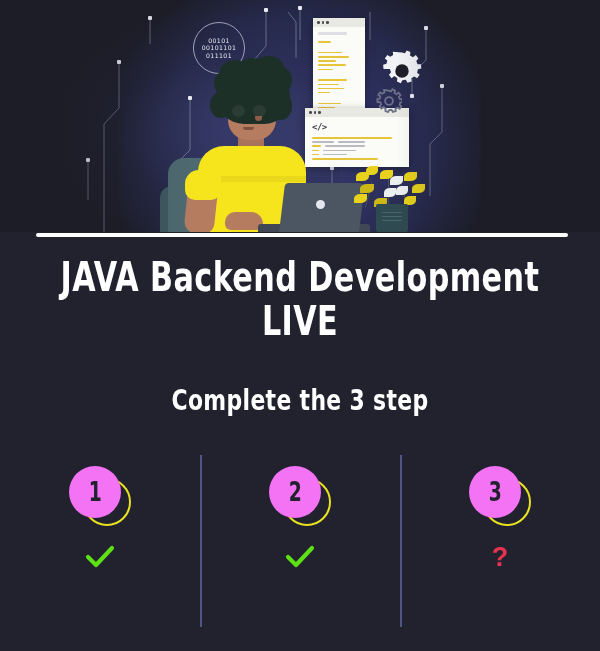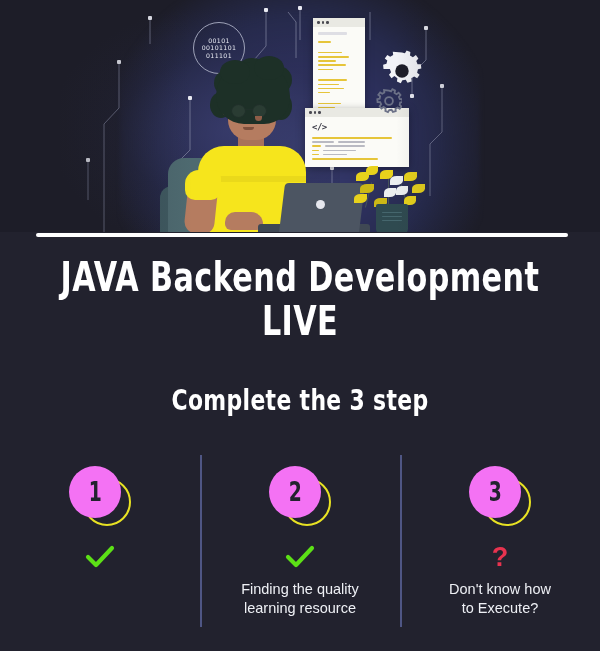--- a/index.html
+++ b/index.html
@@ -322,32 +322,28 @@
         <div class="ring"></div>
         <div class="disc">
           <span>2</span>
         </div>
       </div>
       <div class="mark">
         <svg width="30" height="24" viewBox="0 0 30 24">
           <path d="M3 12 L11 20 L27 3" fill="none" stroke="#5ce016" stroke-width="4.2" stroke-linecap="round" stroke-linejoin="round"></path>
         </svg>
       </div>
-      <div class="step-label">Finding the quality
-learning resource</div>
     </div>
 
     <div class="step">
       <div class="circle-wrap">
         <div class="ring"></div>
         <div class="disc">
           <span>3</span>
         </div>
       </div>
       <div class="mark">
         <span class="qmark">?</span>
       </div>
-      <div class="step-label">Don't know how
-to Execute?</div>
     </div>
 
   </div>
 </div>
 
 </body></html>

